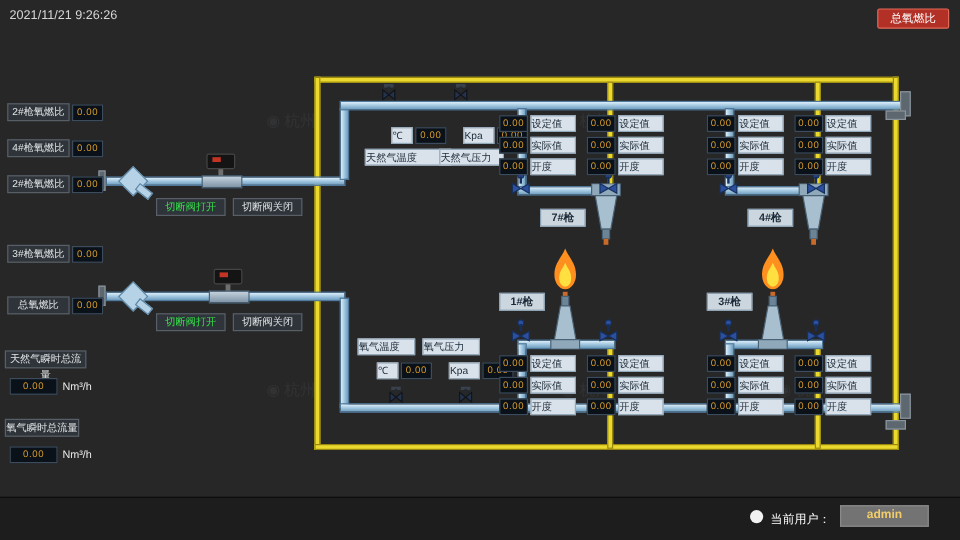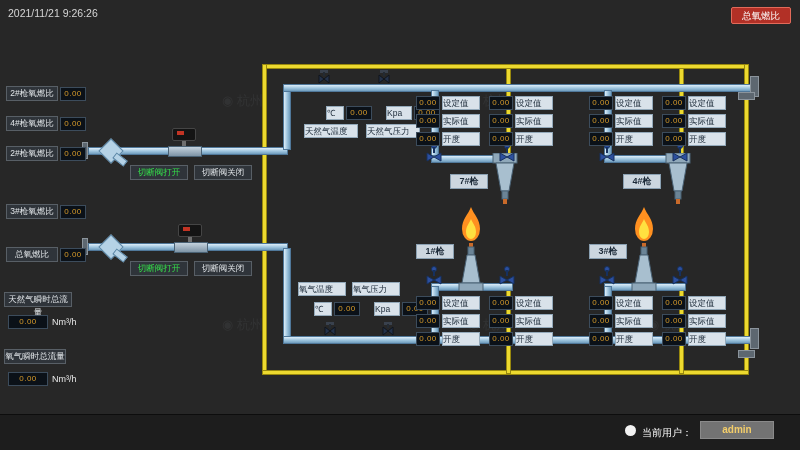--- a/index.html
+++ b/index.html
@@ -138,21 +138,21 @@
         <rect x="2" y="0" width="8" height="3" fill="#39414d"></rect>
         <rect x="5" y="2" width="2" height="4" fill="#232a33"></rect>
         <polygon points="1,5 6,9 1,13" fill="#24324a" stroke="#10151d"></polygon>
         <polygon points="11,5 6,9 11,13" fill="#24324a" stroke="#10151d"></polygon>
       </svg>
   </div>
   <div class="box-light" style="left:326px;top:106px;width:18px">℃</div>
   <div class="val" style="left:346px;top:106px;width:26px">0.00</div>
   <div class="box-light" style="left:386px;top:106px;width:26px">Kpa</div>
   <div class="val" style="left:414px;top:106px;width:26px">0.00</div>
-  <div class="box-light" style="left:304px;top:124px;width:54px">天然气温度</div>
+  <div class="box-light" style="left:304px;top:124px;width:72px">天然气温度</div>
   <div class="box-light" style="left:366px;top:124px;width:54px">天然气压力</div>
 
   <div class="box-light" style="left:298px;top:282px;width:48px">氧气温度</div>
   <div class="box-light" style="left:352px;top:282px;width:48px">氧气压力</div>
   <div class="box-light" style="left:314px;top:302px;width:18px">℃</div>
   <div class="val" style="left:334px;top:302px;width:26px">0.00</div>
   <div class="box-light" style="left:374px;top:302px;width:26px">Kpa</div>
   <div class="val" style="left:402px;top:302px;width:26px">0.00</div>
   <div class="abs" style="left:324px;top:322px">
     <svg width="12" height="14" viewBox="0 0 12 14">

